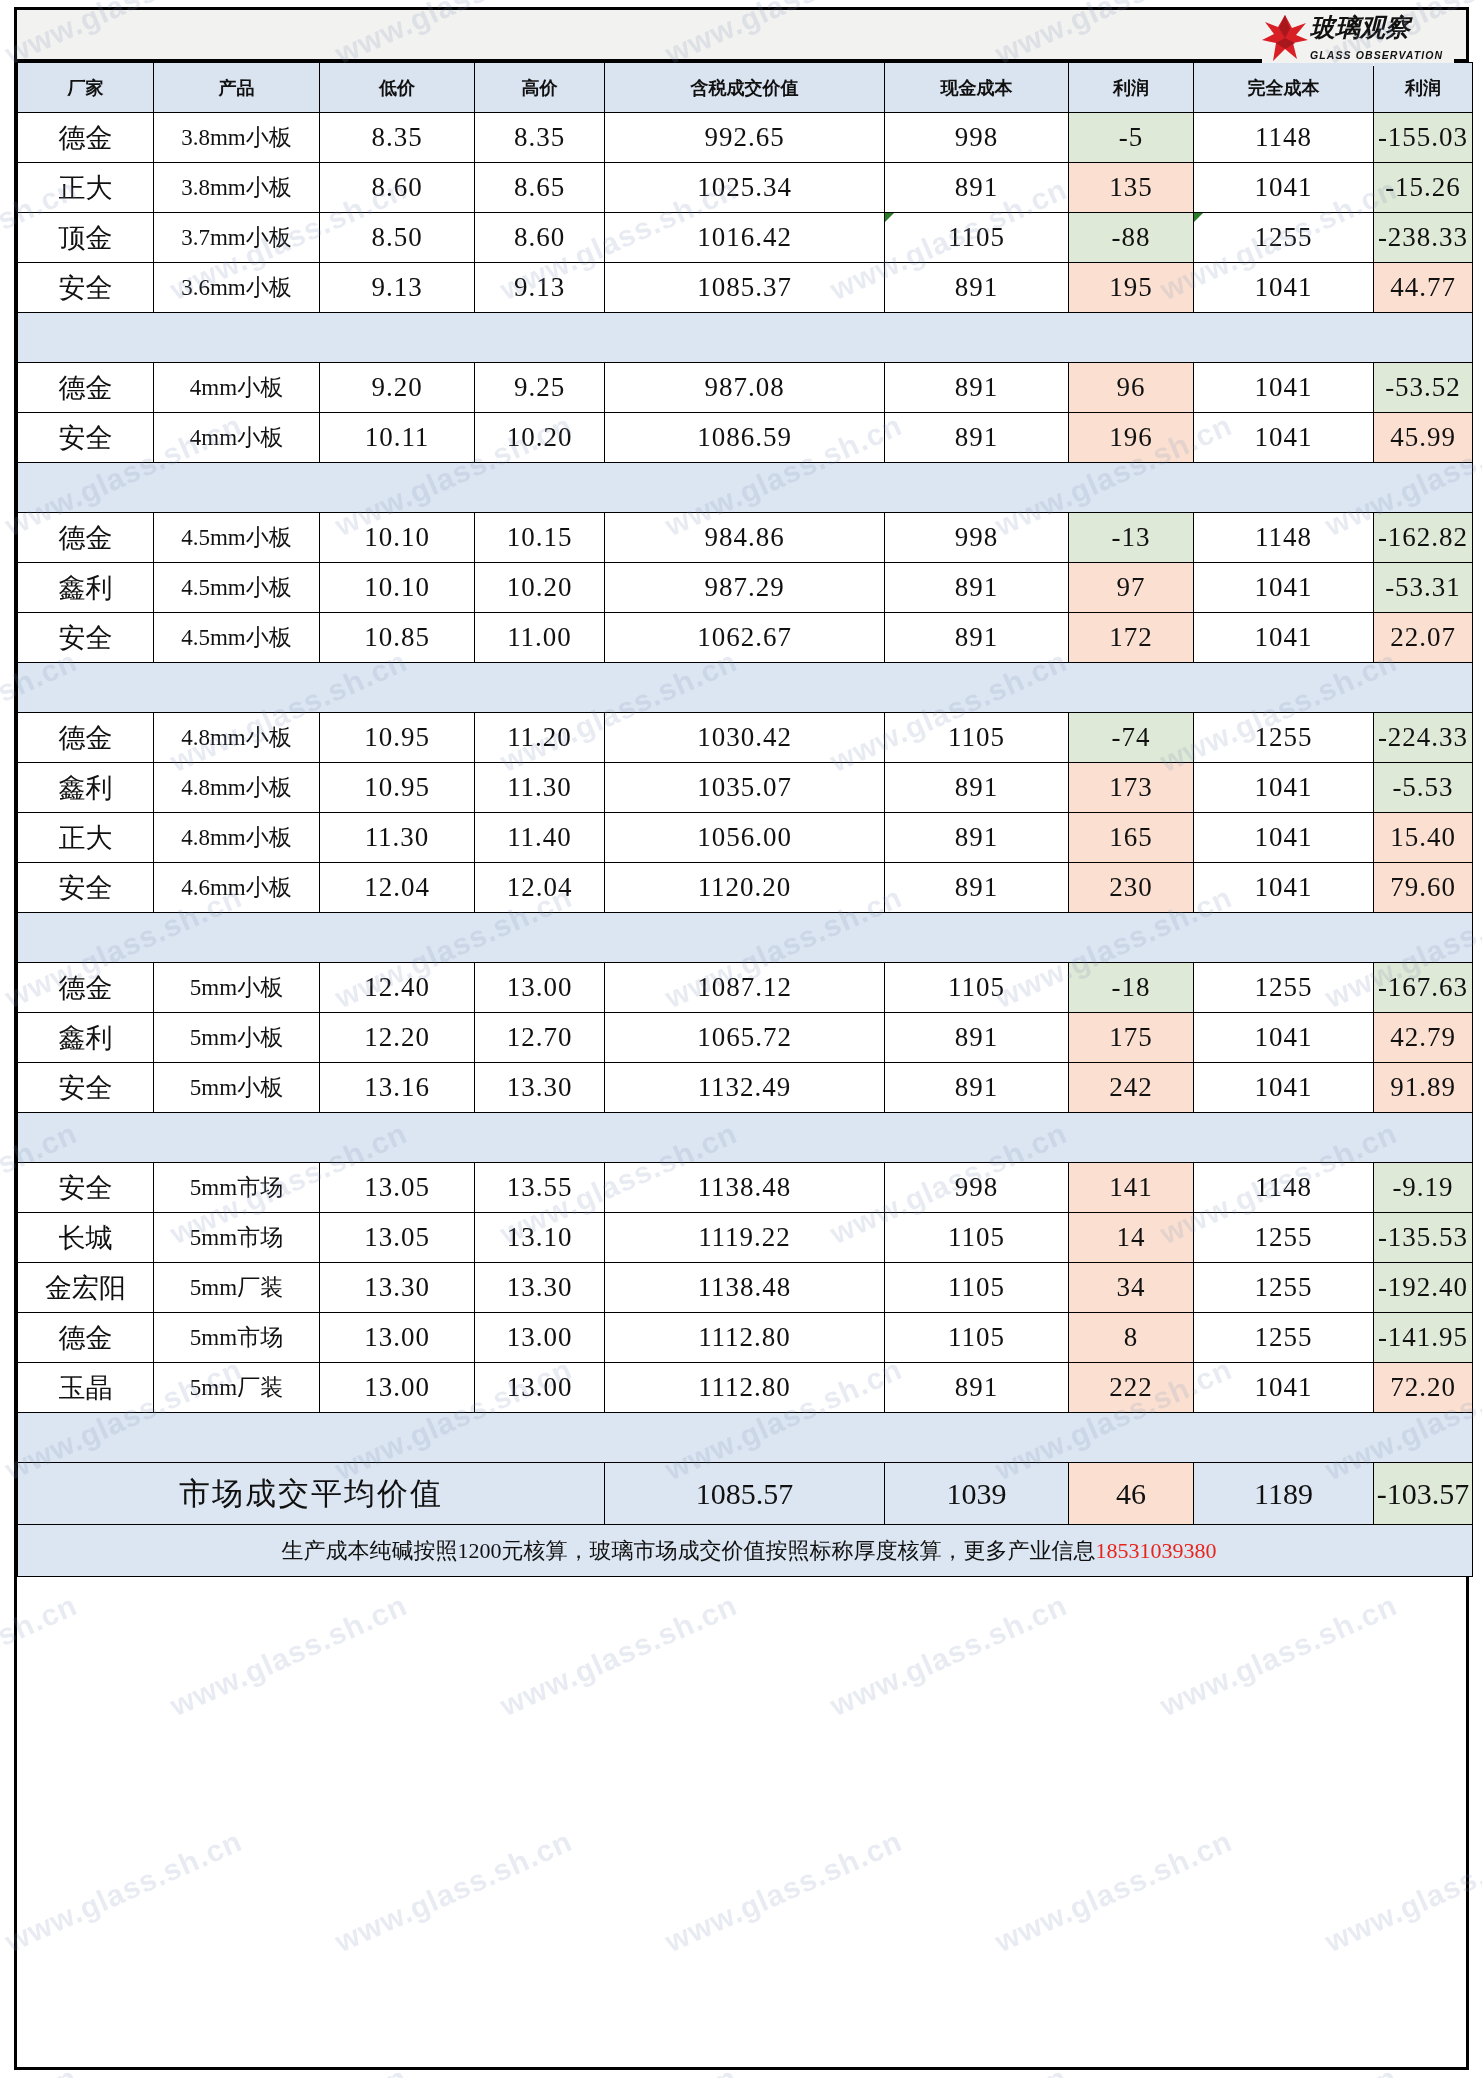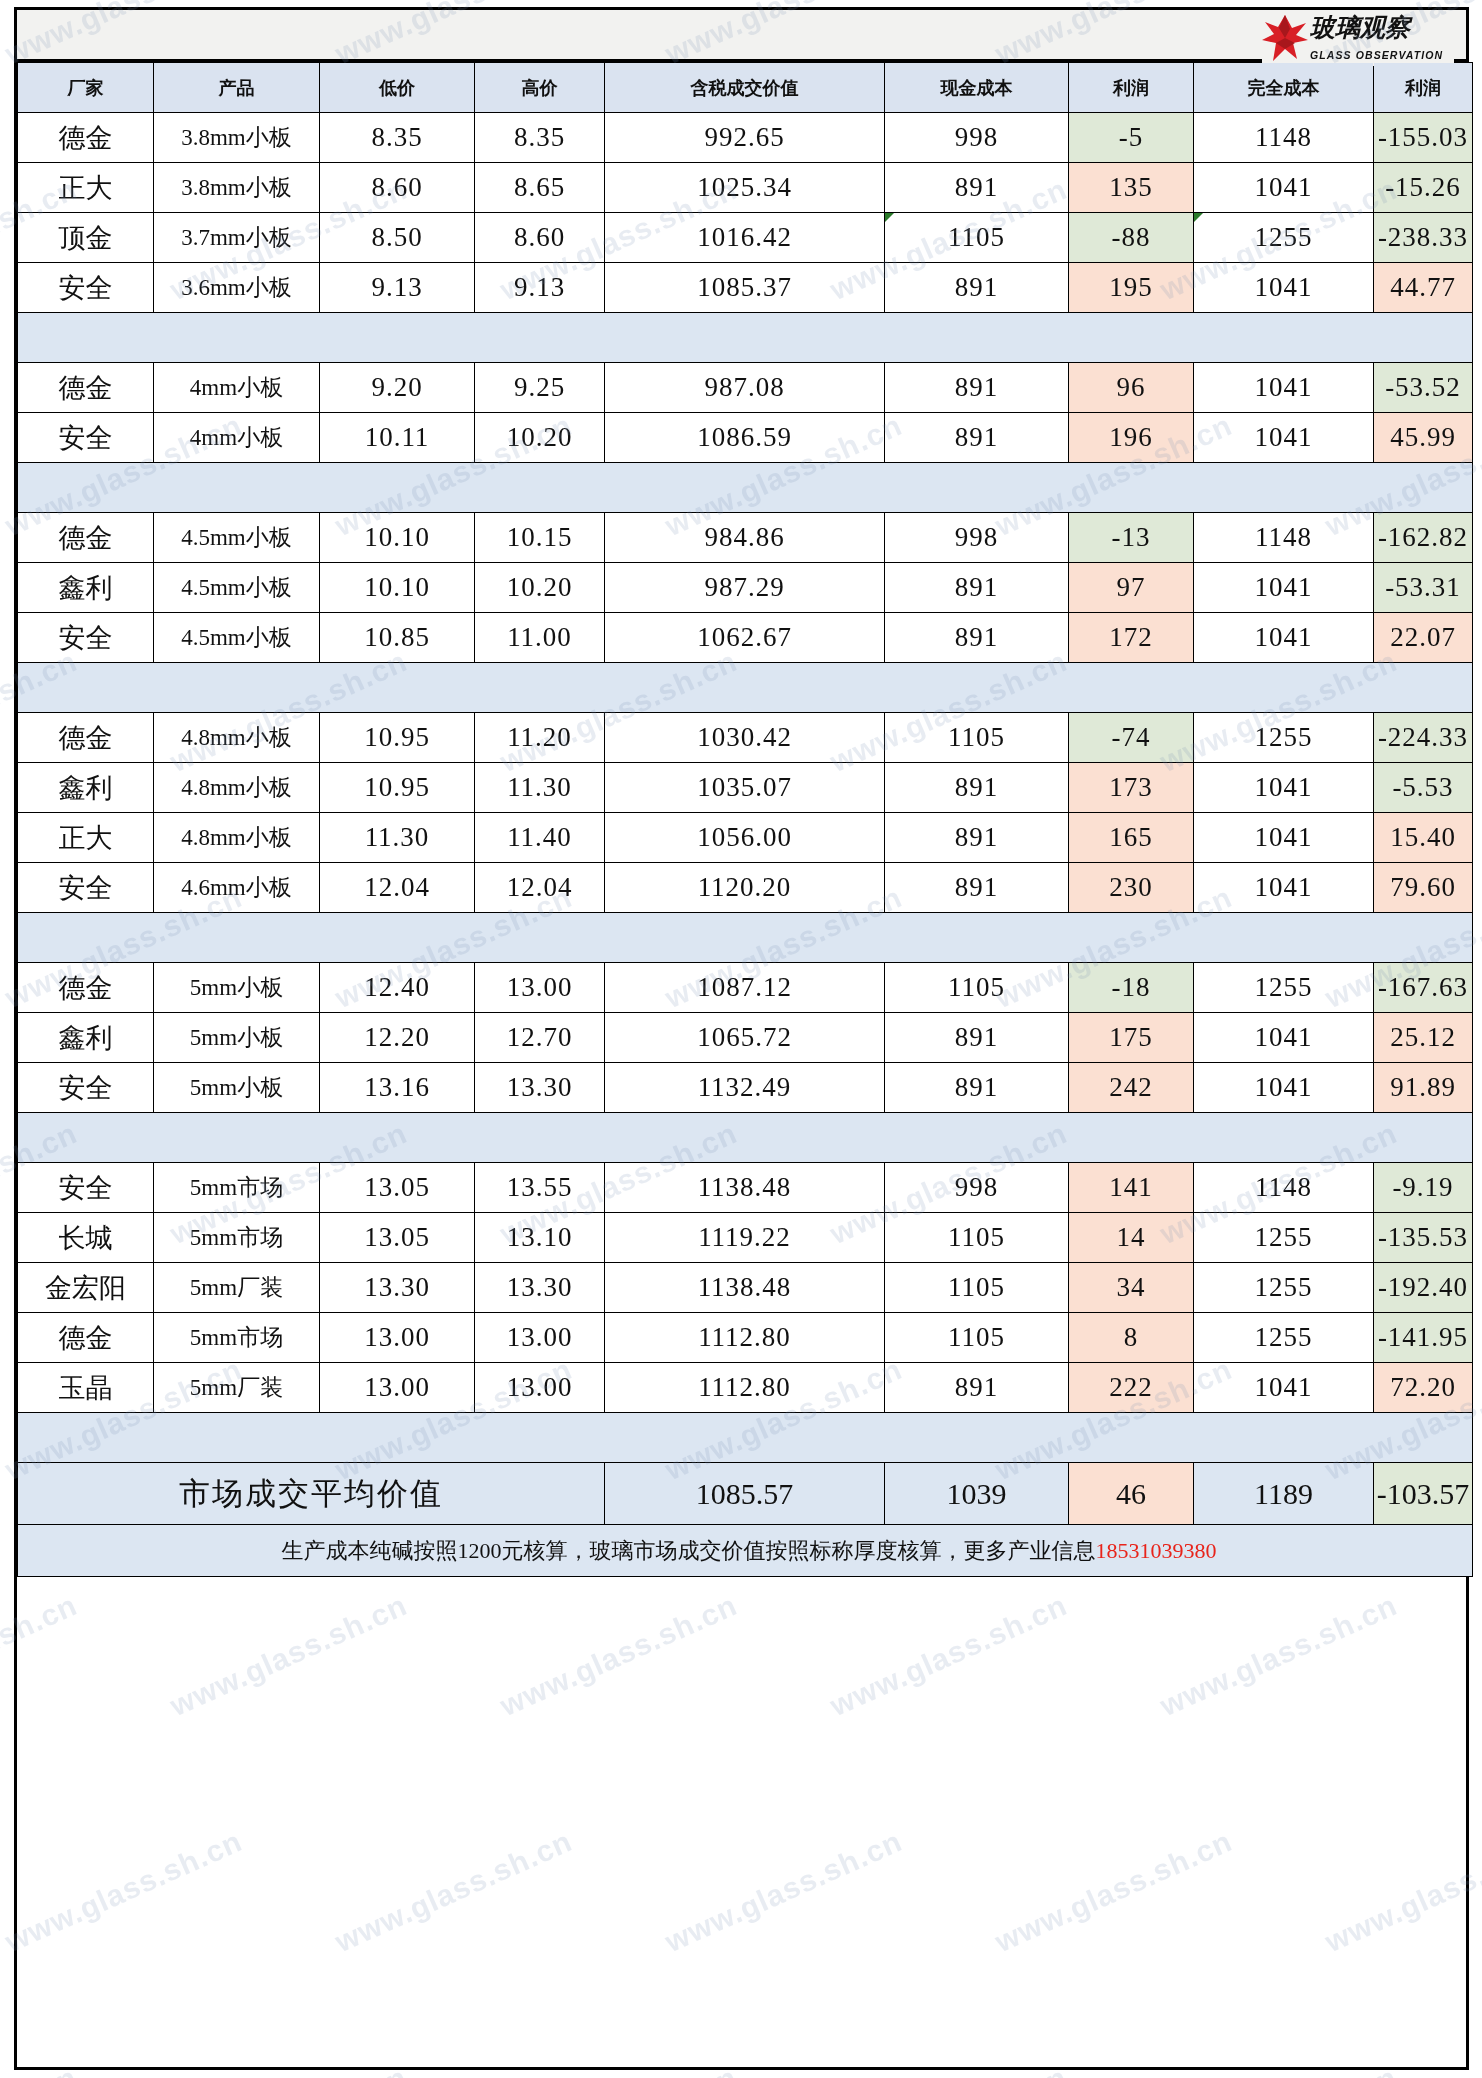--- a/index.html
+++ b/index.html
@@ -440,21 +440,21 @@
           </tr>
           <tr class="data-row">
             <td class="maker">鑫利</td>
             <td class="product">5mm小板</td>
             <td class="num">12.20</td>
             <td class="num">12.70</td>
             <td class="num">1065.72</td>
             <td class="num">891</td>
             <td class="num hl-pink">175</td>
             <td class="num">1041</td>
-            <td class="num hl-pink">25.12</td>
+            <td class="num hl-pink">42.79</td>
           </tr>
           <tr class="data-row">
             <td class="maker">安全</td>
             <td class="product">5mm小板</td>
             <td class="num">13.16</td>
             <td class="num">13.30</td>
             <td class="num">1132.49</td>
             <td class="num">891</td>
             <td class="num hl-pink">242</td>
             <td class="num">1041</td>

